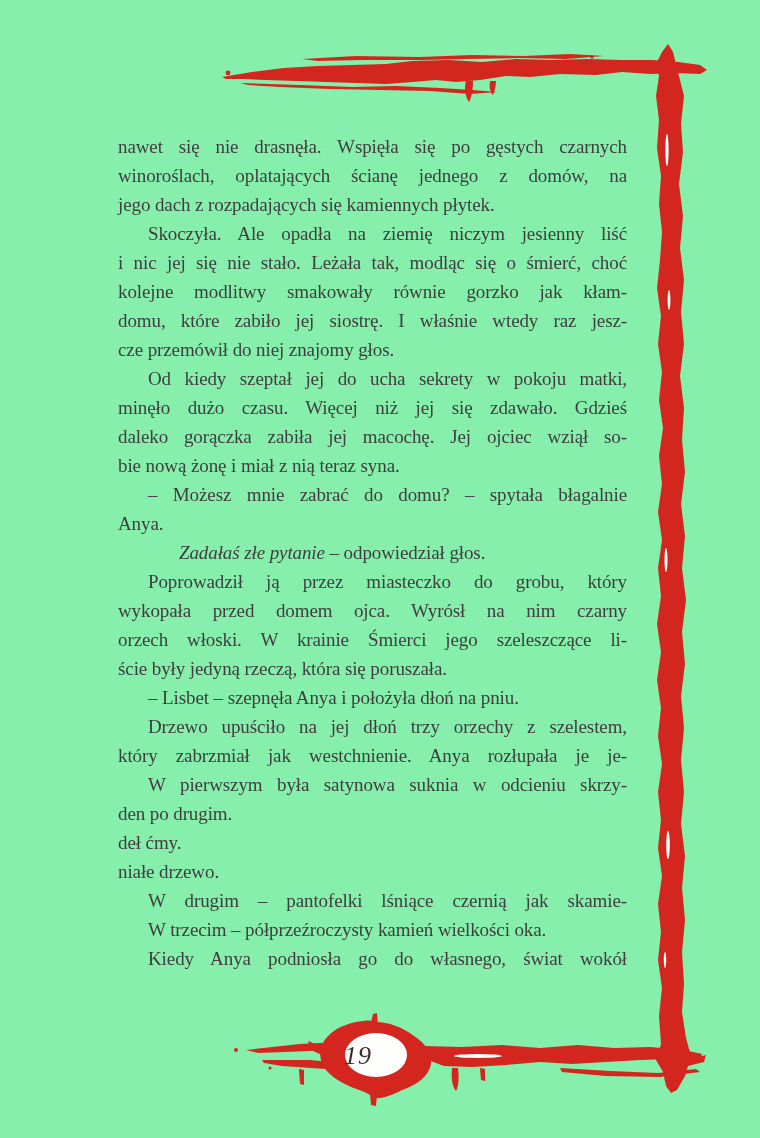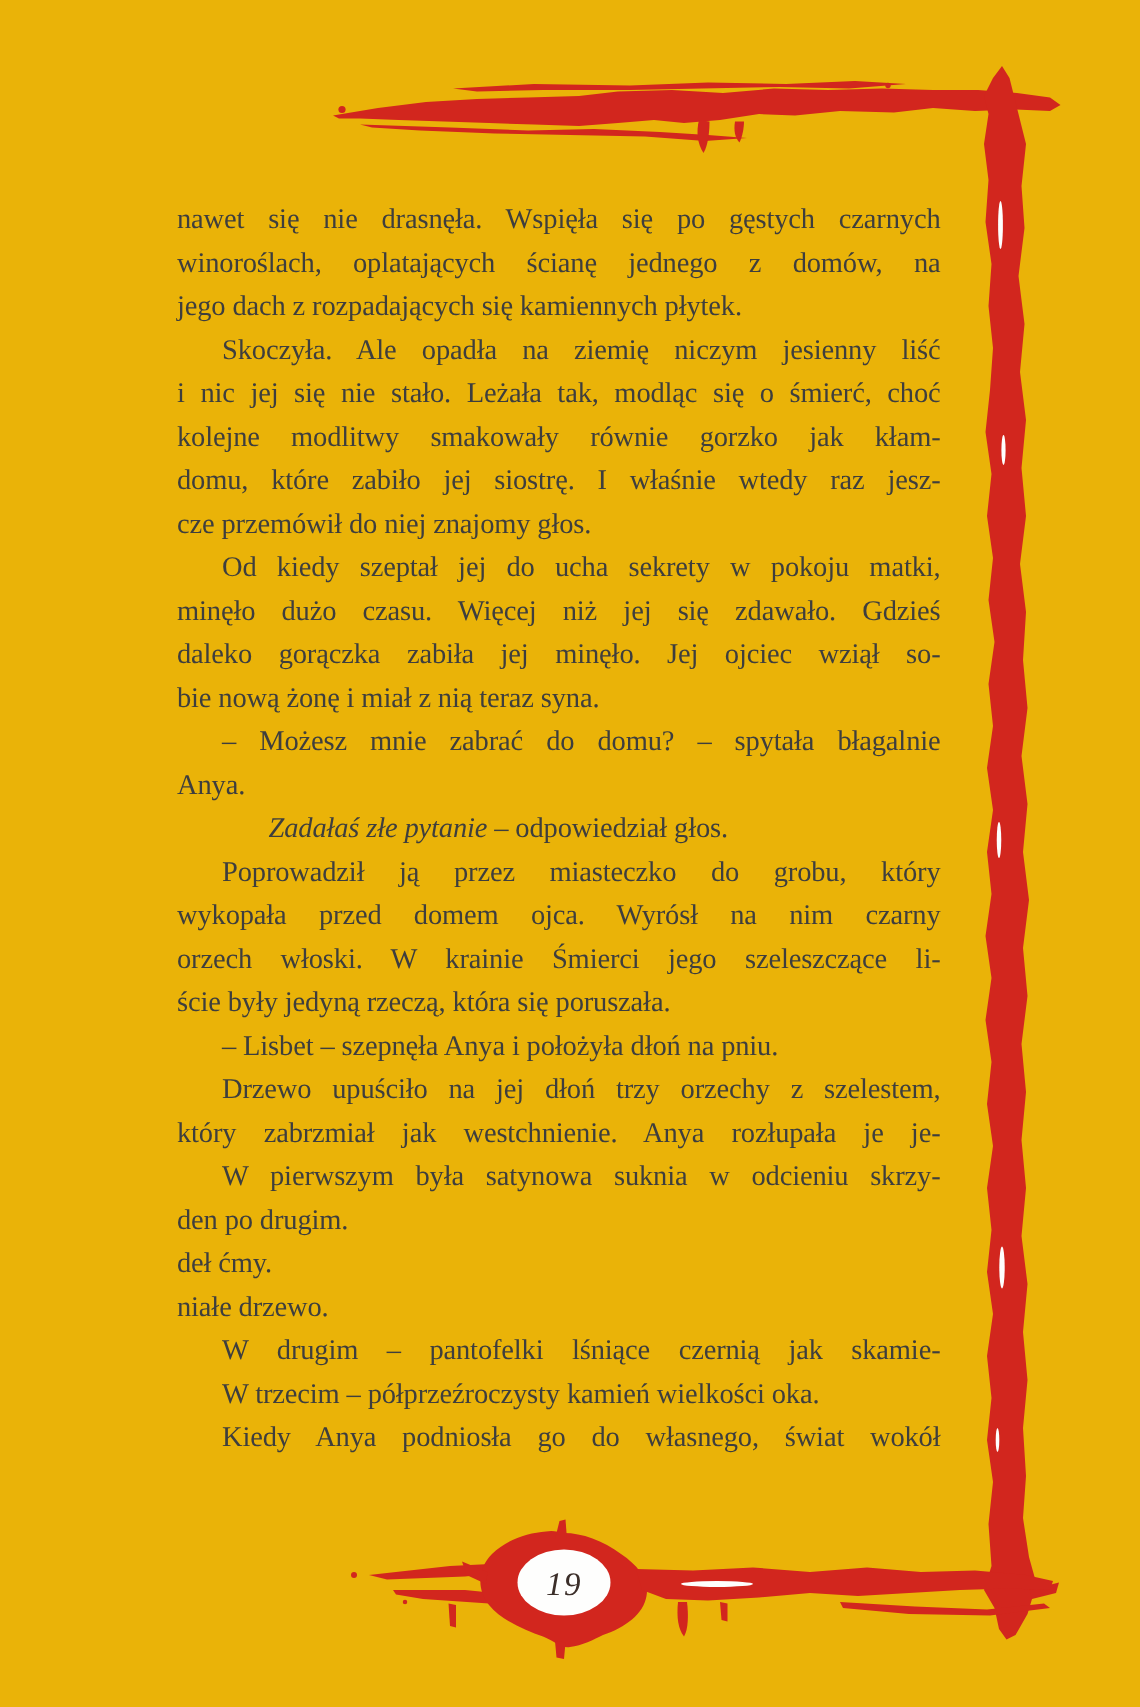--- a/index.html
+++ b/index.html
@@ -13,28 +13,28 @@
   .body-text {
     position:absolute; left:118px; top:132px; width:509px;
     color:#3e3e3e; font-size:19px; line-height:29px; letter-spacing:-0.1px;
   }
   .line { text-align:justify; }
   .line.j { text-align-last:justify; }
   .line.indent { text-indent:30px; }
   .it { font-style:italic;margin-left:31px; }
   .page-number {
     position:absolute; left:344px; top:1041px; width:64px; height:30px;
-    text-align:center; font-style:italic; font-size:22px; line-height:30px;
+    font-style:italic; font-size:26px; line-height:30px;
     letter-spacing:1px;
   }
 </style>
 </head>
 <body>
 
-<div class="page" style="background: #eab308;">
+<div class="page" style="background: #86efac;">
 
   <svg class="brush-svg" viewBox="0 0 760 1138" aria-hidden="true">
 
     <g>
       <path class="accent" d="M222,77 L252,72 L284,68 L318,66 L352,65 L386,64 L412,61 L448,60 L482,62 L516,59 L552,60 L588,59 L622,60 L652,60 L678,62 L700,65 L707,70 L700,74 L676,73 L650,74 L622,72 L596,75 L560,74 L530,77 L506,76 L480,80 L456,82 L436,80 L412,82 L386,84 L356,83 L326,82 L296,81 L266,80 L240,79 L226,79 Z" fill="#d2261e"></path>
       <path class="accent" d="M240,83 L300,85 L352,87 L396,86 L440,88 L472,90 L498,92 L470,94 L430,91 L380,90 L330,89 L280,87 L248,85 Z" fill="#d2261e"></path>
       <path class="accent" d="M302,59 L356,56 L420,57 L472,55 L524,56 L570,54 L604,56 L566,59 L520,58 L468,59 L420,60 L362,60 L318,61 Z" fill="#d2261e"></path>
       <path class="accent" d="M466,80 C464,88 465,96 469,102 C472,97 473,88 473,81 Z" fill="#d2261e"></path>
       <path class="accent" d="M490,81 C489,87 490,92 493,95 C495,91 496,85 496,81 Z" fill="#d2261e"></path>
       <circle class="accent" cx="228" cy="73" r="2.4" fill="#d2261e"></circle>
@@ -76,21 +76,21 @@
       <div class="line j"><span>nawet się nie drasnęła. Wspięła się po gęstych czarnych</span></div>
       <div class="line j"><span>winoroślach, oplatających ścianę jednego z domów, na</span></div>
       <div class="line"><span>jego dach z rozpadających się kamiennych płytek.</span></div>
       <div class="line indent j"><span>Skoczyła. Ale opadła na ziemię niczym jesienny liść</span></div>
       <div class="line j"><span>i nic jej się nie stało. Leżała tak, modląc się o śmierć, choć</span></div>
       <div class="line j"><span>kolejne modlitwy smakowały równie gorzko jak kłam-</span></div>
       <div class="line j"><span>domu, które zabiło jej siostrę. I właśnie wtedy raz jesz-</span></div>
       <div class="line"><span>cze przemówił do niej znajomy głos.</span></div>
       <div class="line indent j"><span>Od kiedy szeptał jej do ucha sekrety w pokoju matki,</span></div>
       <div class="line j"><span>minęło dużo czasu. Więcej niż jej się zdawało. Gdzieś</span></div>
-      <div class="line j"><span>daleko gorączka zabiła jej minęło. Jej ojciec wziął so-</span></div>
+      <div class="line j"><span>daleko gorączka zabiła jej macochę. Jej ojciec wziął so-</span></div>
       <div class="line"><span>bie nową żonę i miał z nią teraz syna.</span></div>
       <div class="line indent j"><span>– Możesz mnie zabrać do domu? – spytała błagalnie</span></div>
       <div class="line"><span>Anya.</span></div>
       <div class="line indent"><span class="it">Zadałaś złe pytanie</span><span> – odpowiedział głos.</span></div>
       <div class="line indent j"><span>Poprowadził ją przez miasteczko do grobu, który</span></div>
       <div class="line j"><span>wykopała przed domem ojca. Wyrósł na nim czarny</span></div>
       <div class="line j"><span>orzech włoski. W krainie Śmierci jego szeleszczące li-</span></div>
       <div class="line"><span>ście były jedyną rzeczą, która się poruszała.</span></div>
       <div class="line indent"><span>– Lisbet – szepnęła Anya i położyła dłoń na pniu.</span></div>
       <div class="line indent j"><span>Drzewo upuściło na jej dłoń trzy orzechy z szelestem,</span></div>

